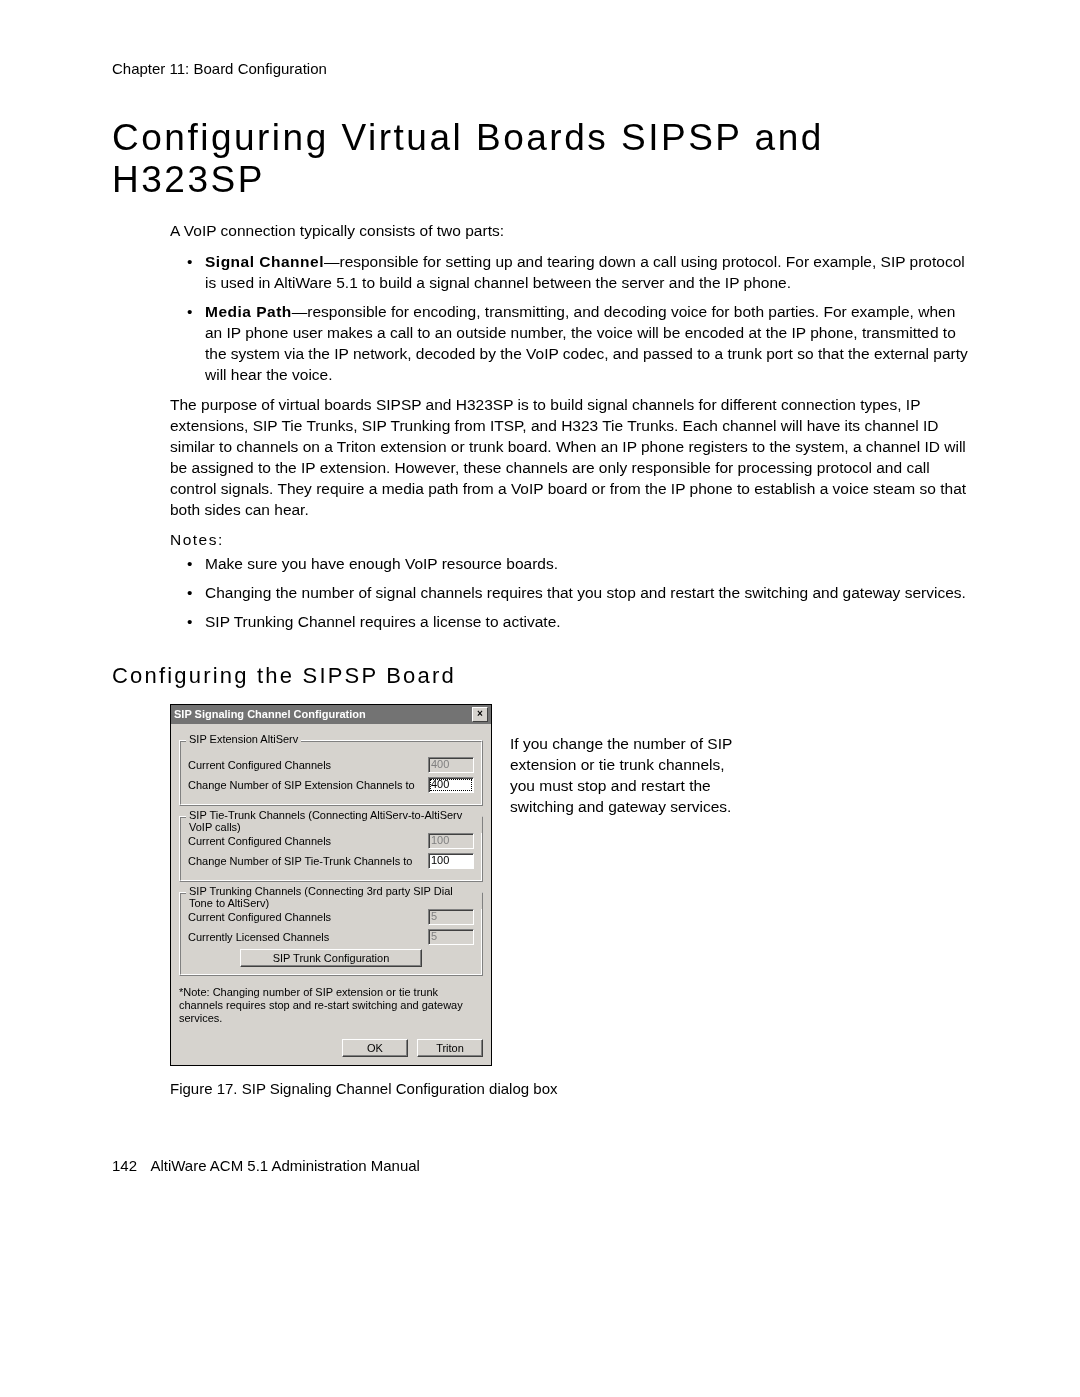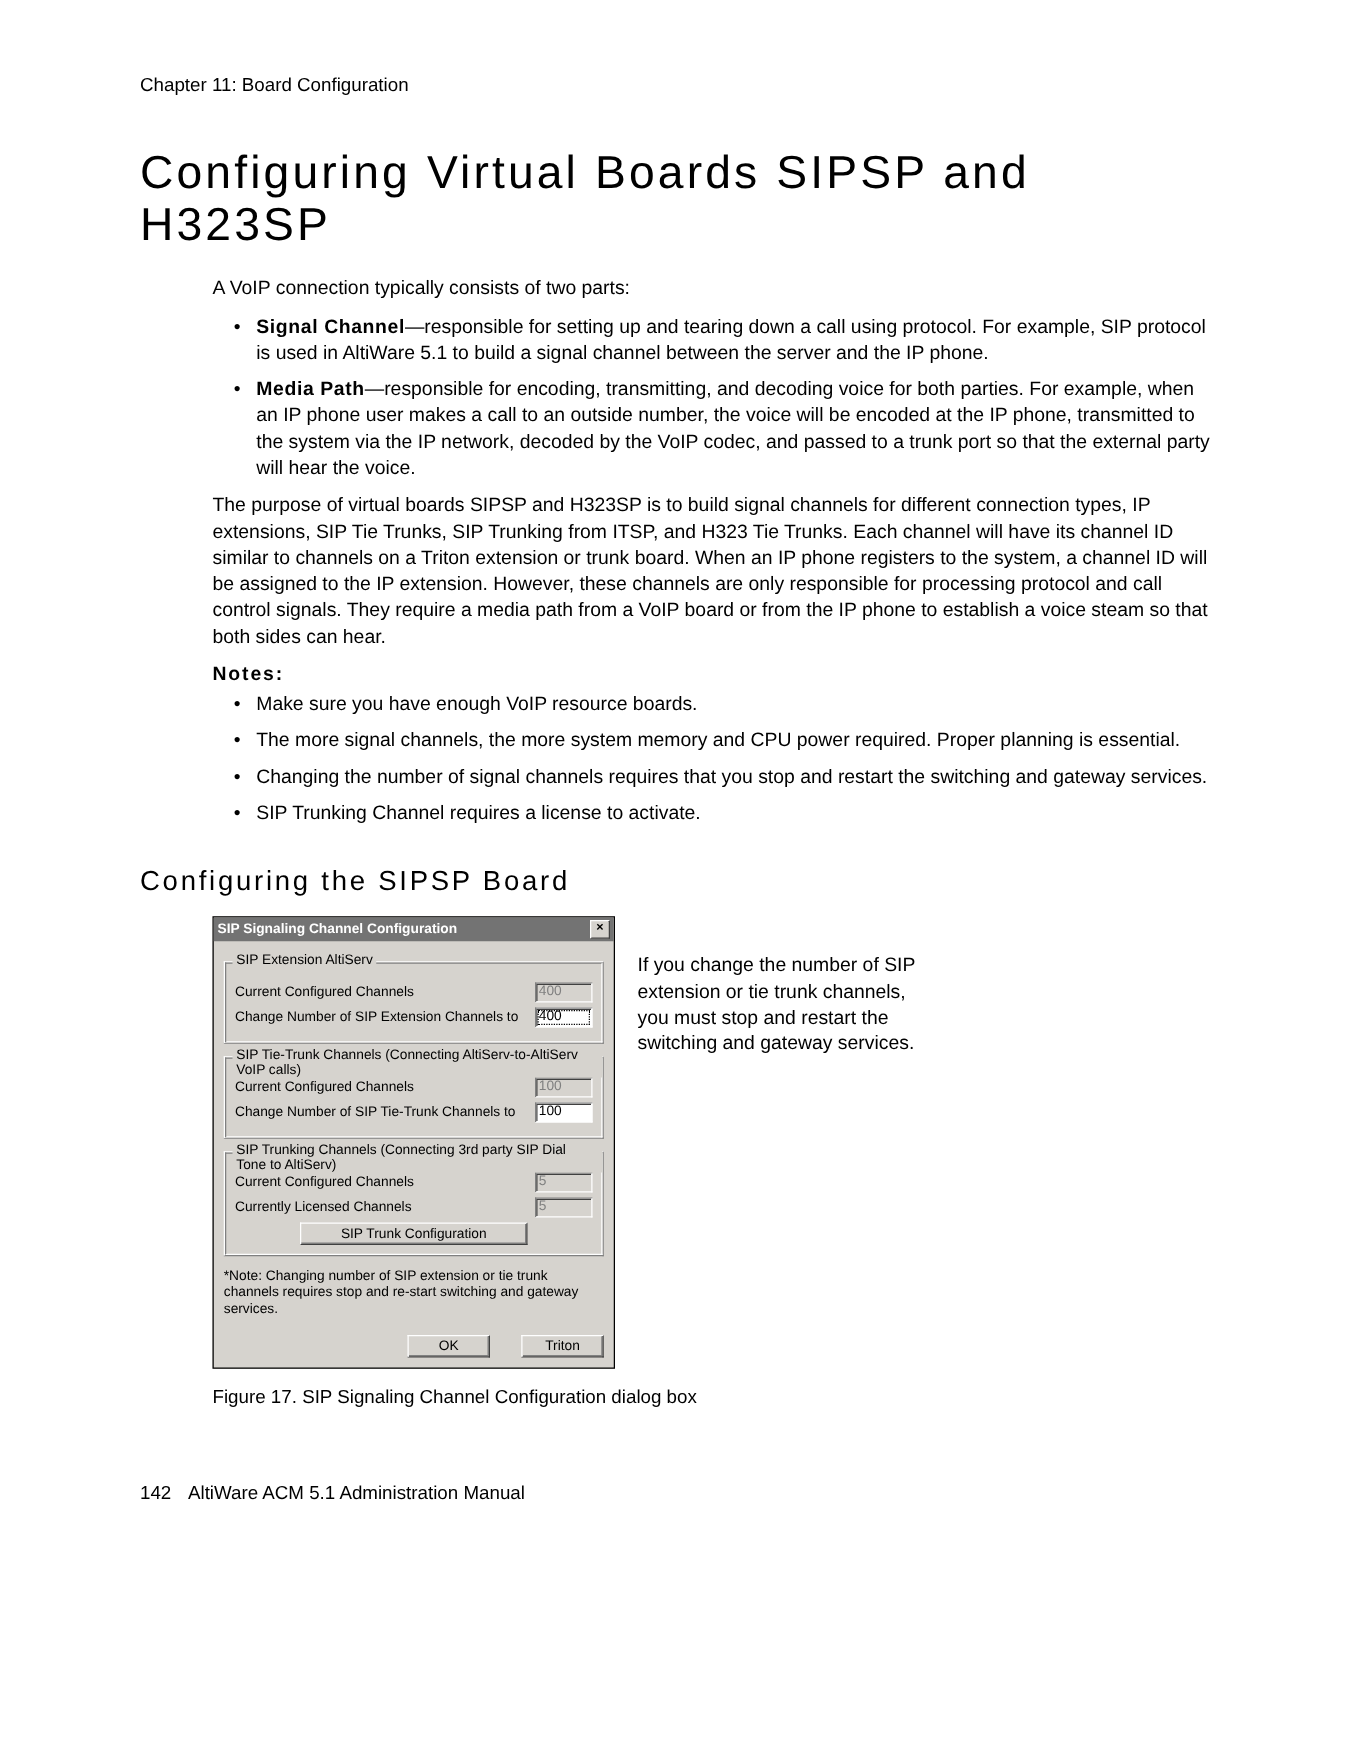--- a/index.html
+++ b/index.html
@@ -59,21 +59,21 @@
   ul.bullets li::before {
     content: "•";
     position: absolute;
     left: 0;
     top: 0;
   }
   .bold-run { font-weight: bold; letter-spacing: 0.5px; }
   .notes-label {
     margin-left: 58px;
     font-size: 15.5px;
-    font-weight: bold;
+    font-weight: normal;
     letter-spacing: 1.5px;
     margin-top: 10px;
     margin-bottom: 5px;
   }
   .dialog-row {
     margin-left: 58px;
     display: flex;
     align-items: flex-start;
     gap: 18px;
   }
@@ -156,21 +156,21 @@
     border-right-color:#404040; border-bottom-color:#404040;
     background:#d6d3ce;
     font-size:11px;
     padding:2px 10px;
     text-align:center;
     box-shadow: inset -1px -1px 0 #808080, inset 1px 1px 0 #d6d3ce;
   }
   .btn-row-center { text-align:center; margin-top:4px; }
   .note-small { font-size:11px; margin-top:10px; line-height:1.2; }
   .dlg-actions { text-align:right; margin-top:14px; }
-  .dlg-actions .wbtn { width:64px; margin-left:22px; padding:2px 0;}
+  .dlg-actions .wbtn { width:64px; margin-left:6px; padding:2px 0;}
   .figure-caption {
     margin-left: 58px;
     font-size: 15px;
     margin-top: 14px;
   }
   .footer {
     margin-top: 60px;
     font-size: 15px;
   }
   .footer .pg { margin-right: 10px; }
@@ -194,21 +194,20 @@
       <span class="bold-run">Media Path</span><span>—responsible for encoding, transmitting, and decoding voice for both parties. For example, when an IP phone user makes a call to an outside number, the voice will be encoded at the IP phone, transmitted to the system via the IP network, decoded by the VoIP codec, and passed to a trunk port so that the external party will hear the voice.</span>
     </li>
   </ul>
 
   <div class="body-text-indented">The purpose of virtual boards SIPSP and H323SP is to build signal channels for different connection types, IP extensions, SIP Tie Trunks, SIP Trunking from ITSP, and H323 Tie Trunks. Each channel will have its channel ID similar to channels on a Triton extension or trunk board. When an IP phone registers to the system, a channel ID will be assigned to the IP extension. However, these channels are only responsible for processing protocol and call control signals. They require a media path from a VoIP board or from the IP phone to establish a voice steam so that both sides can hear.</div>
 
   <div class="notes-label">Notes:</div>
 
   <ul class="bullets">
     <li>Make sure you have enough VoIP resource boards.</li>
-    <li>The more signal channels, the more system memory and CPU power required. Proper planning is essential.</li>
     <li>Changing the number of signal channels requires that you stop and restart the switching and gateway services.</li>
     <li>SIP Trunking Channel requires a license to activate.</li>
   </ul>
 
   <h2 class="sub-heading">Configuring the SIPSP Board</h2>
 
 
   <div class="dialog-row">
 
     <div class="dialog">

